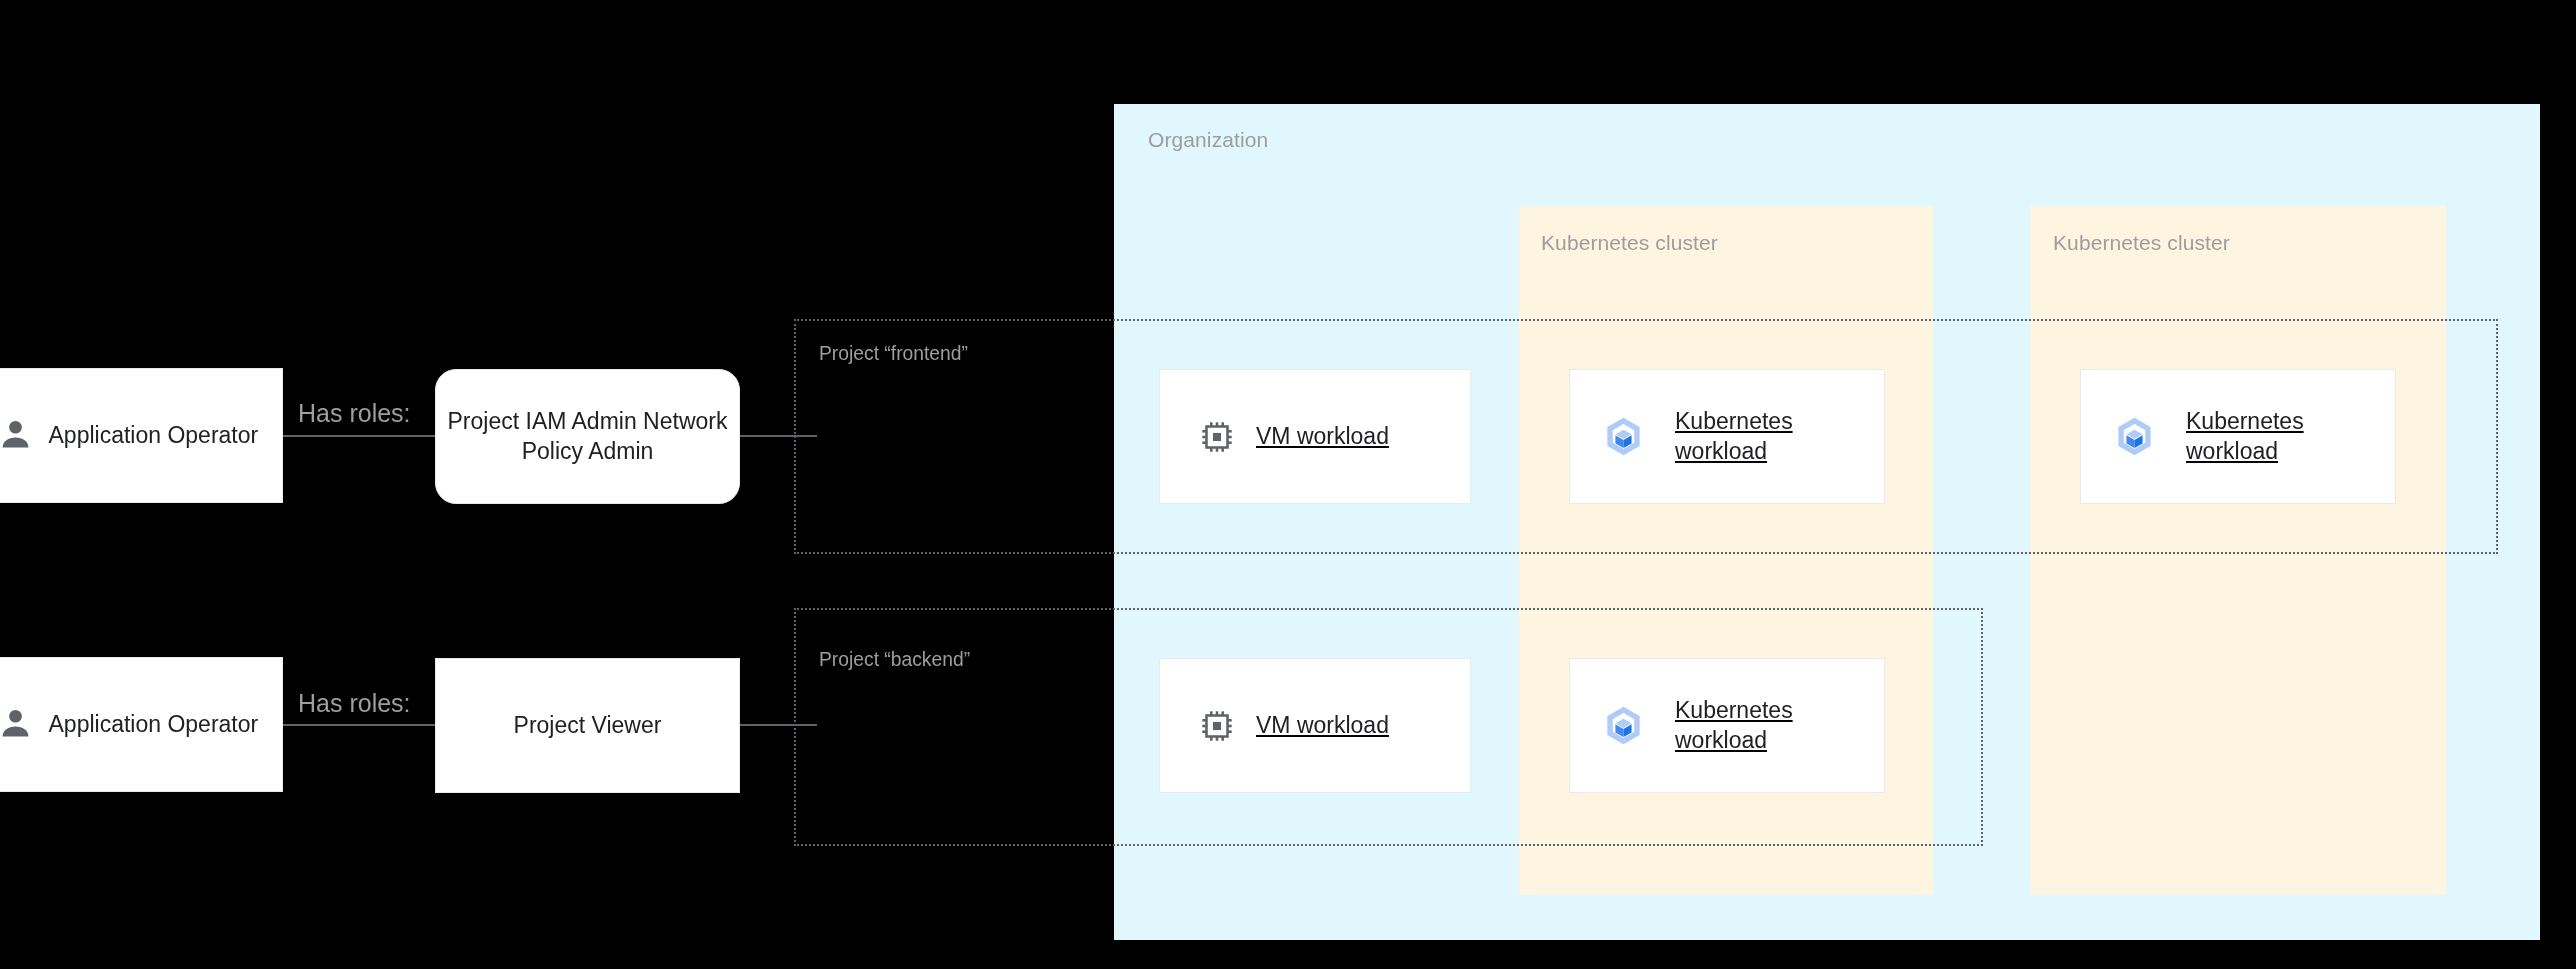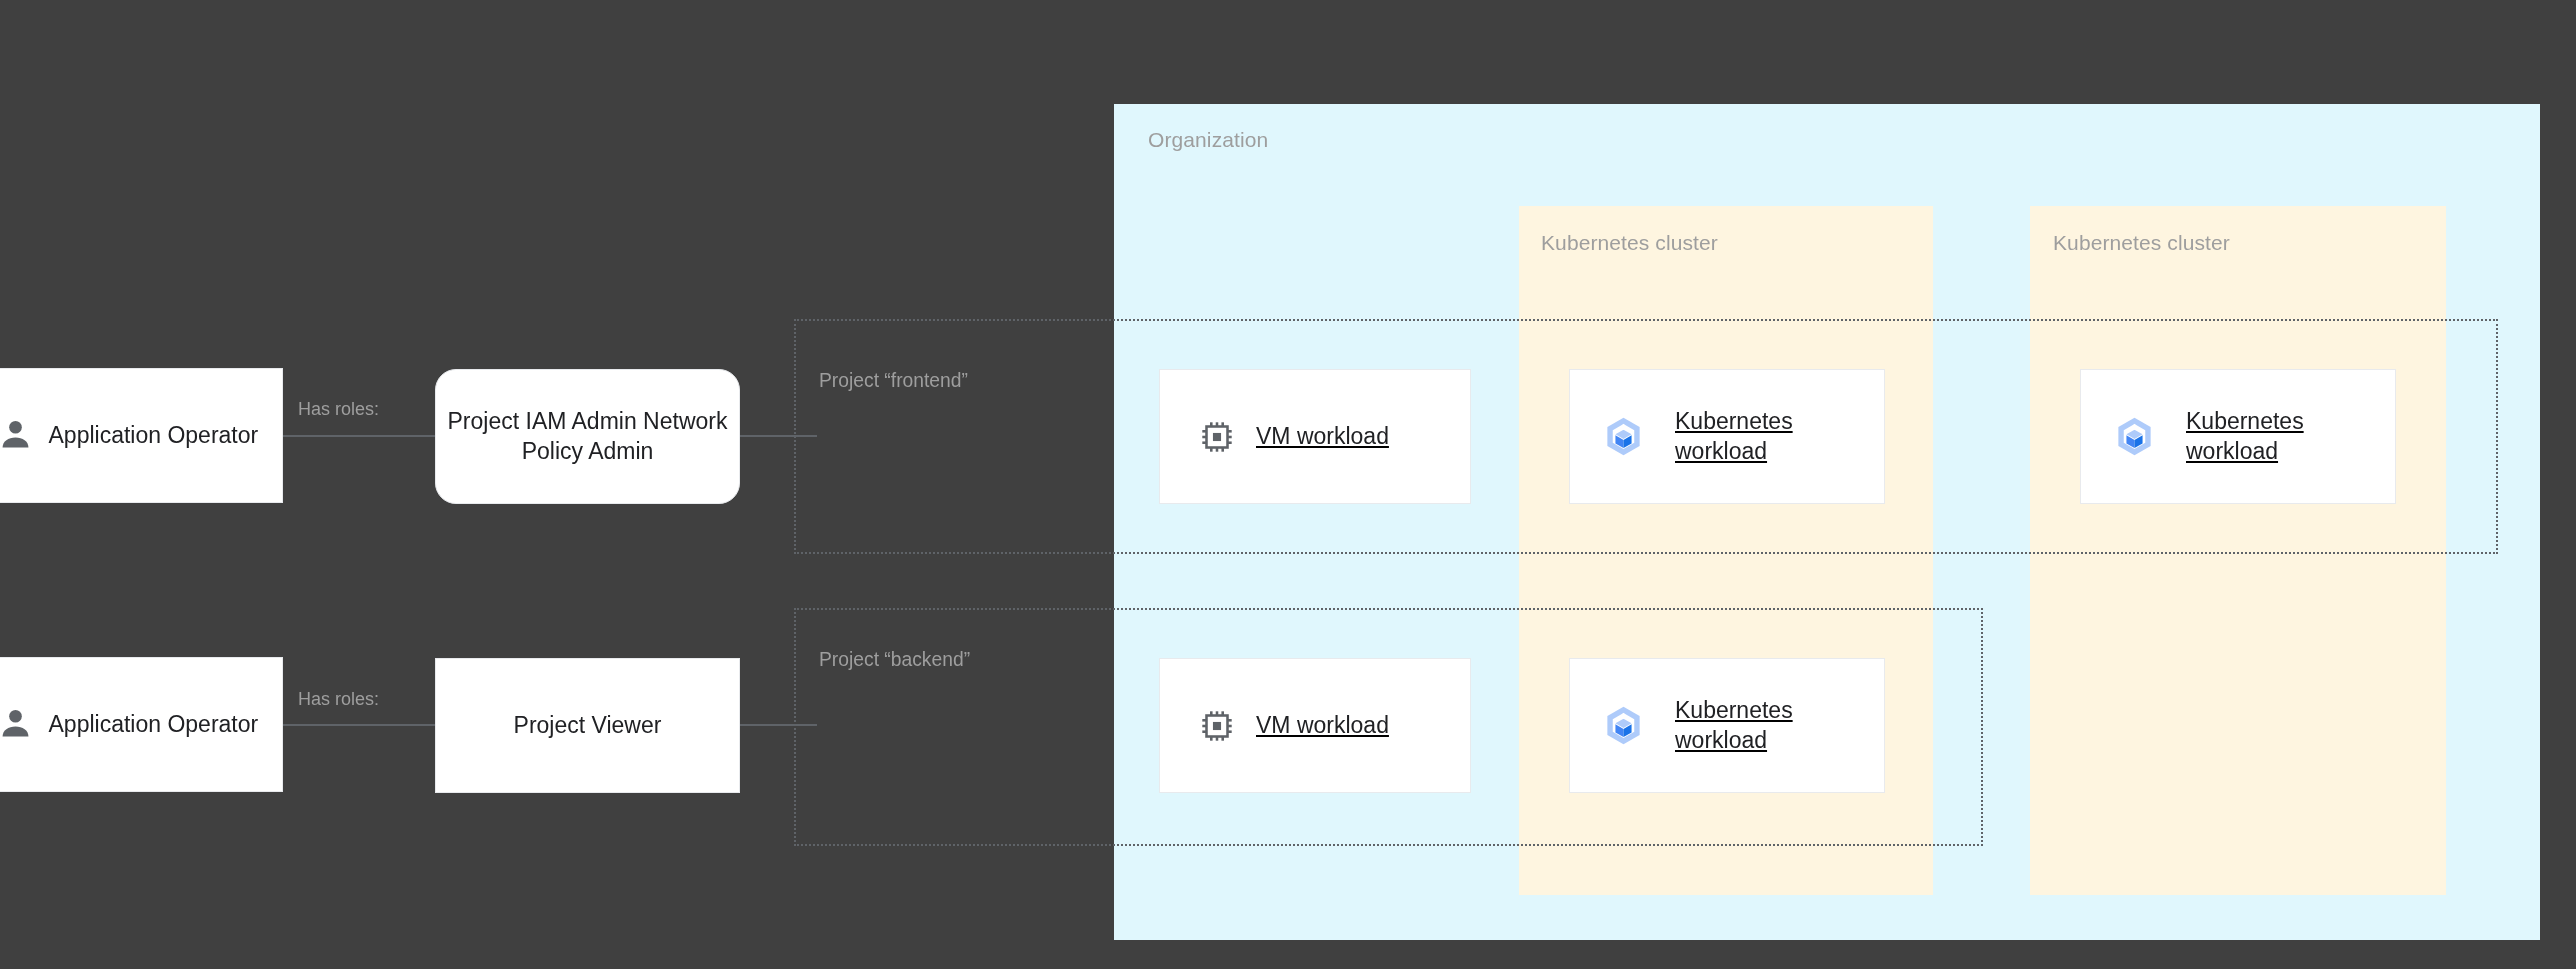--- a/index.html
+++ b/index.html
@@ -7,21 +7,21 @@
     padding: 0;
     background: #ffffff;
   }
   body {
     font-family: "Liberation Sans", "DejaVu Sans", sans-serif;
   }
   #canvas {
     position: relative;
     width: 2576px;
     height: 970px;
-    background: #404040;
+    background: #000000;
     overflow: hidden;
   }
 
   
   .org-box {
     position: absolute;
     left: 1114px;
     top: 104px;
     width: 1426px;
     height: 836px;
@@ -62,21 +62,21 @@
     background: transparent;
   }
   .project-frontend { left: 794px; top: 319px; width: 1704px; height: 235px; }
   .project-backend  { left: 794px; top: 608px; width: 1189px; height: 238px; }
   .project-label {
     position: absolute;
     font-size: 19.3px;
     color: #9e9e9e;
     white-space: nowrap;
   }
-  .project-label-frontend { left: 819px; top: 370px; }
+  .project-label-frontend { left: 819px; top: 343px; }
   .project-label-backend  { left: 819px; top: 649px; }
 
   
   .card {
     position: absolute;
     background: #ffffff;
     border: 1.4px solid #e8eaed;
     box-sizing: border-box;
     display: flex;
     align-items: center;
@@ -119,21 +119,21 @@
   .person-box .label { text-align: left; margin-left: 15px; }
 
   
   .connector {
     position: absolute;
     height: 2.1px;
     background: #5f6368;
   }
   .edge-label {
     position: absolute;
-    font-size: 18px;
+    font-size: 25px;
     color: #9e9e9e;
     white-space: nowrap;
   }
 
   
   .op-1   { left: -28px; top: 368px; width: 311px; height: 135px; }
   .op-2   { left: -28px; top: 657px; width: 311px; height: 135px; }
   .role-1 { left: 435px; top: 369px; width: 305px; height: 135px; border-radius: 21px; }
   .role-2 { left: 435px; top: 658px; width: 305px; height: 135px; }
 

